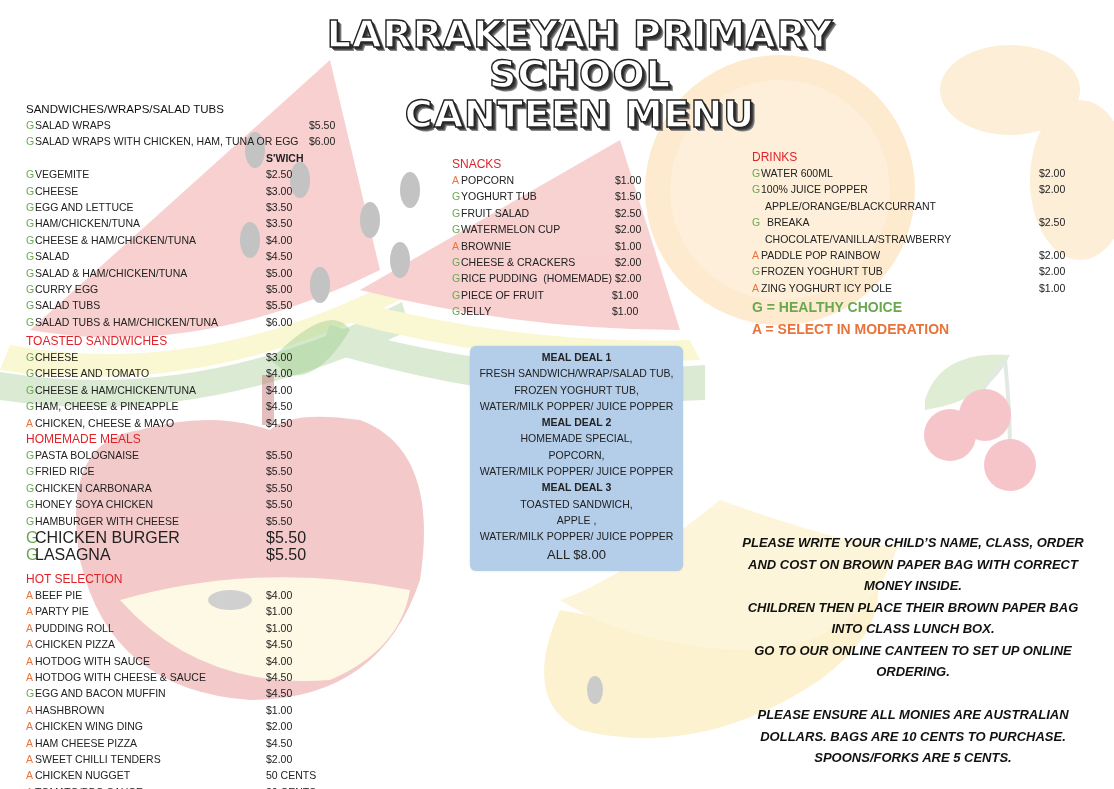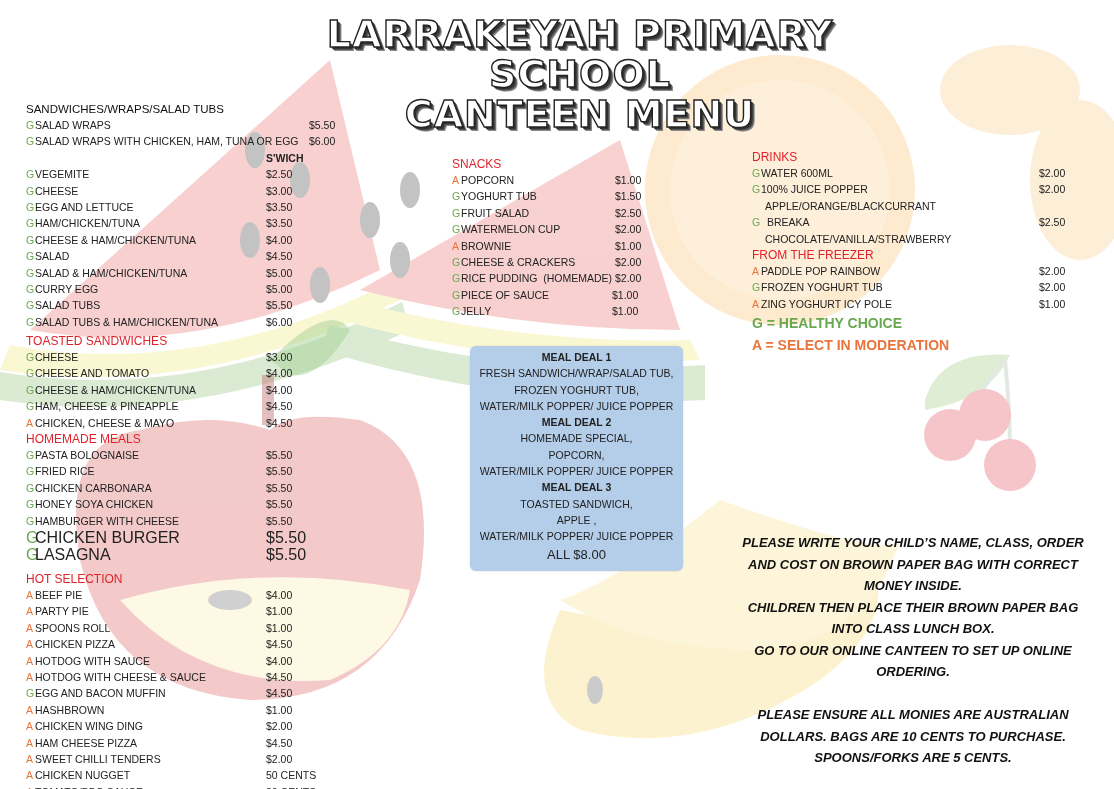--- a/index.html
+++ b/index.html
@@ -124,21 +124,21 @@
   <div class="row"><span class="tag G">G</span><span>HONEY SOYA CHICKEN</span><span class="price" style="left:240px">$5.50</span></div>
   <div class="row"><span class="tag G">G</span><span>HAMBURGER WITH CHEESE</span><span class="price" style="left:240px">$5.50</span></div>
   <div class="row big"><span class="tag G">G</span><span>CHICKEN BURGER</span><span class="price" style="left:240px">$5.50</span></div>
   <div class="row big"><span class="tag G">G</span><span>LASAGNA</span><span class="price" style="left:240px">$5.50</span></div>
 </div>
 
 <div class="layer" style="left:26px;top:531px;width:340px;">
   <div class="section-head">HOT SELECTION</div>
   <div class="row"><span class="tag A">A</span><span>BEEF PIE</span><span class="price" style="left:240px">$4.00</span></div>
   <div class="row"><span class="tag A">A</span><span>PARTY PIE</span><span class="price" style="left:240px">$1.00</span></div>
-  <div class="row"><span class="tag A">A</span><span>SPOONS ROLL</span><span class="price" style="left:240px">$1.00</span></div>
+  <div class="row"><span class="tag A">A</span><span>PUDDING ROLL</span><span class="price" style="left:240px">$1.00</span></div>
   <div class="row"><span class="tag A">A</span><span>CHICKEN PIZZA</span><span class="price" style="left:240px">$4.50</span></div>
   <div class="row"><span class="tag A">A</span><span>HOTDOG WITH SAUCE</span><span class="price" style="left:240px">$4.00</span></div>
   <div class="row"><span class="tag A">A</span><span>HOTDOG WITH CHEESE &amp; SAUCE</span><span class="price" style="left:240px">$4.50</span></div>
   <div class="row"><span class="tag G">G</span><span>EGG AND BACON MUFFIN</span><span class="price" style="left:240px">$4.50</span></div>
   <div class="row"><span class="tag A">A</span><span>HASHBROWN</span><span class="price" style="left:240px">$1.00</span></div>
   <div class="row"><span class="tag A">A</span><span>CHICKEN WING DING</span><span class="price" style="left:240px">$2.00</span></div>
   <div class="row"><span class="tag A">A</span><span>HAM CHEESE PIZZA</span><span class="price" style="left:240px">$4.50</span></div>
   <div class="row"><span class="tag A">A</span><span>SWEET CHILLI TENDERS</span><span class="price" style="left:240px">$2.00</span></div>
   <div class="row"><span class="tag A">A</span><span>CHICKEN NUGGET</span><span class="price" style="left:240px">50 CENTS</span></div>
   <div class="row"><span class="tag A">A</span><span>TOMATO/BBQ SAUCE</span><span class="price" style="left:240px">30 CENTS</span></div>
@@ -146,21 +146,21 @@
 
 <div class="layer" style="left:452px;top:116px;width:200px;">
   <div class="section-head">SNACKS</div>
   <div class="row"><span class="tag A">A</span><span>POPCORN</span><span class="price" style="left:163px">$1.00</span></div>
   <div class="row"><span class="tag G">G</span><span>YOGHURT TUB</span><span class="price" style="left:163px">$1.50</span></div>
   <div class="row"><span class="tag G">G</span><span>FRUIT SALAD</span><span class="price" style="left:163px">$2.50</span></div>
   <div class="row"><span class="tag G">G</span><span>WATERMELON CUP</span><span class="price" style="left:163px">$2.00</span></div>
   <div class="row"><span class="tag A">A</span><span>BROWNIE</span><span class="price" style="left:163px">$1.00</span></div>
   <div class="row"><span class="tag G">G</span><span>CHEESE &amp; CRACKERS</span><span class="price" style="left:163px">$2.00</span></div>
   <div class="row"><span class="tag G">G</span><span style="white-space:pre">RICE PUDDING  (HOMEMADE)</span><span class="price" style="left:163px">$2.00</span></div>
-  <div class="row"><span class="tag G">G</span><span>PIECE OF SAUCE</span><span class="price" style="left:160px">$1.00</span></div>
+  <div class="row"><span class="tag G">G</span><span>PIECE OF FRUIT</span><span class="price" style="left:160px">$1.00</span></div>
   <div class="row"><span class="tag G">G</span><span>JELLY</span><span class="price" style="left:160px">$1.00</span></div>
 </div>
 
 <div class="layer" style="left:471px;top:315px;">
   <div class="section-head">MEAL DEALS</div>
 </div>
 
 <div class="deal-box">
   <div style="height:3px"></div>
   <div class="line hd">MEAL DEAL 1</div>
@@ -178,21 +178,20 @@
   <div class="total">ALL $8.00</div>
 </div>
 
 <div class="layer" style="left:752px;top:109px;width:320px;">
   <div class="section-head">DRINKS</div>
   <div class="row"><span class="tag G">G</span><span>WATER 600ML</span><span class="price" style="left:287px">$2.00</span></div>
   <div class="row"><span class="tag G">G</span><span>100% JUICE POPPER</span><span class="price" style="left:287px">$2.00</span></div>
   <div class="row sub">APPLE/ORANGE/BLACKCURRANT</div>
   <div class="row"><span class="tag G">G</span><span style="white-space:pre;padding-left:3px"> BREAKA</span><span class="price" style="left:287px">$2.50</span></div>
   <div class="row sub">CHOCOLATE/VANILLA/STRAWBERRY</div>
-  <div class="section-head">FROM THE FREEZER</div>
   <div class="row"><span class="tag A">A</span><span>PADDLE POP RAINBOW</span><span class="price" style="left:287px">$2.00</span></div>
   <div class="row"><span class="tag G">G</span><span>FROZEN YOGHURT TUB</span><span class="price" style="left:287px">$2.00</span></div>
   <div class="row"><span class="tag A">A</span><span>ZING YOGHURT ICY POLE</span><span class="price" style="left:287px">$1.00</span></div>
   <div class="legend-g">G = HEALTHY CHOICE</div>
   <div class="legend-a">A = SELECT IN MODERATION</div>
 </div>
 
 <div class="notice">
   <div class="l">PLEASE WRITE YOUR CHILD’S NAME, CLASS, ORDER</div>
   <div class="l">AND COST ON BROWN PAPER BAG WITH CORRECT</div>

